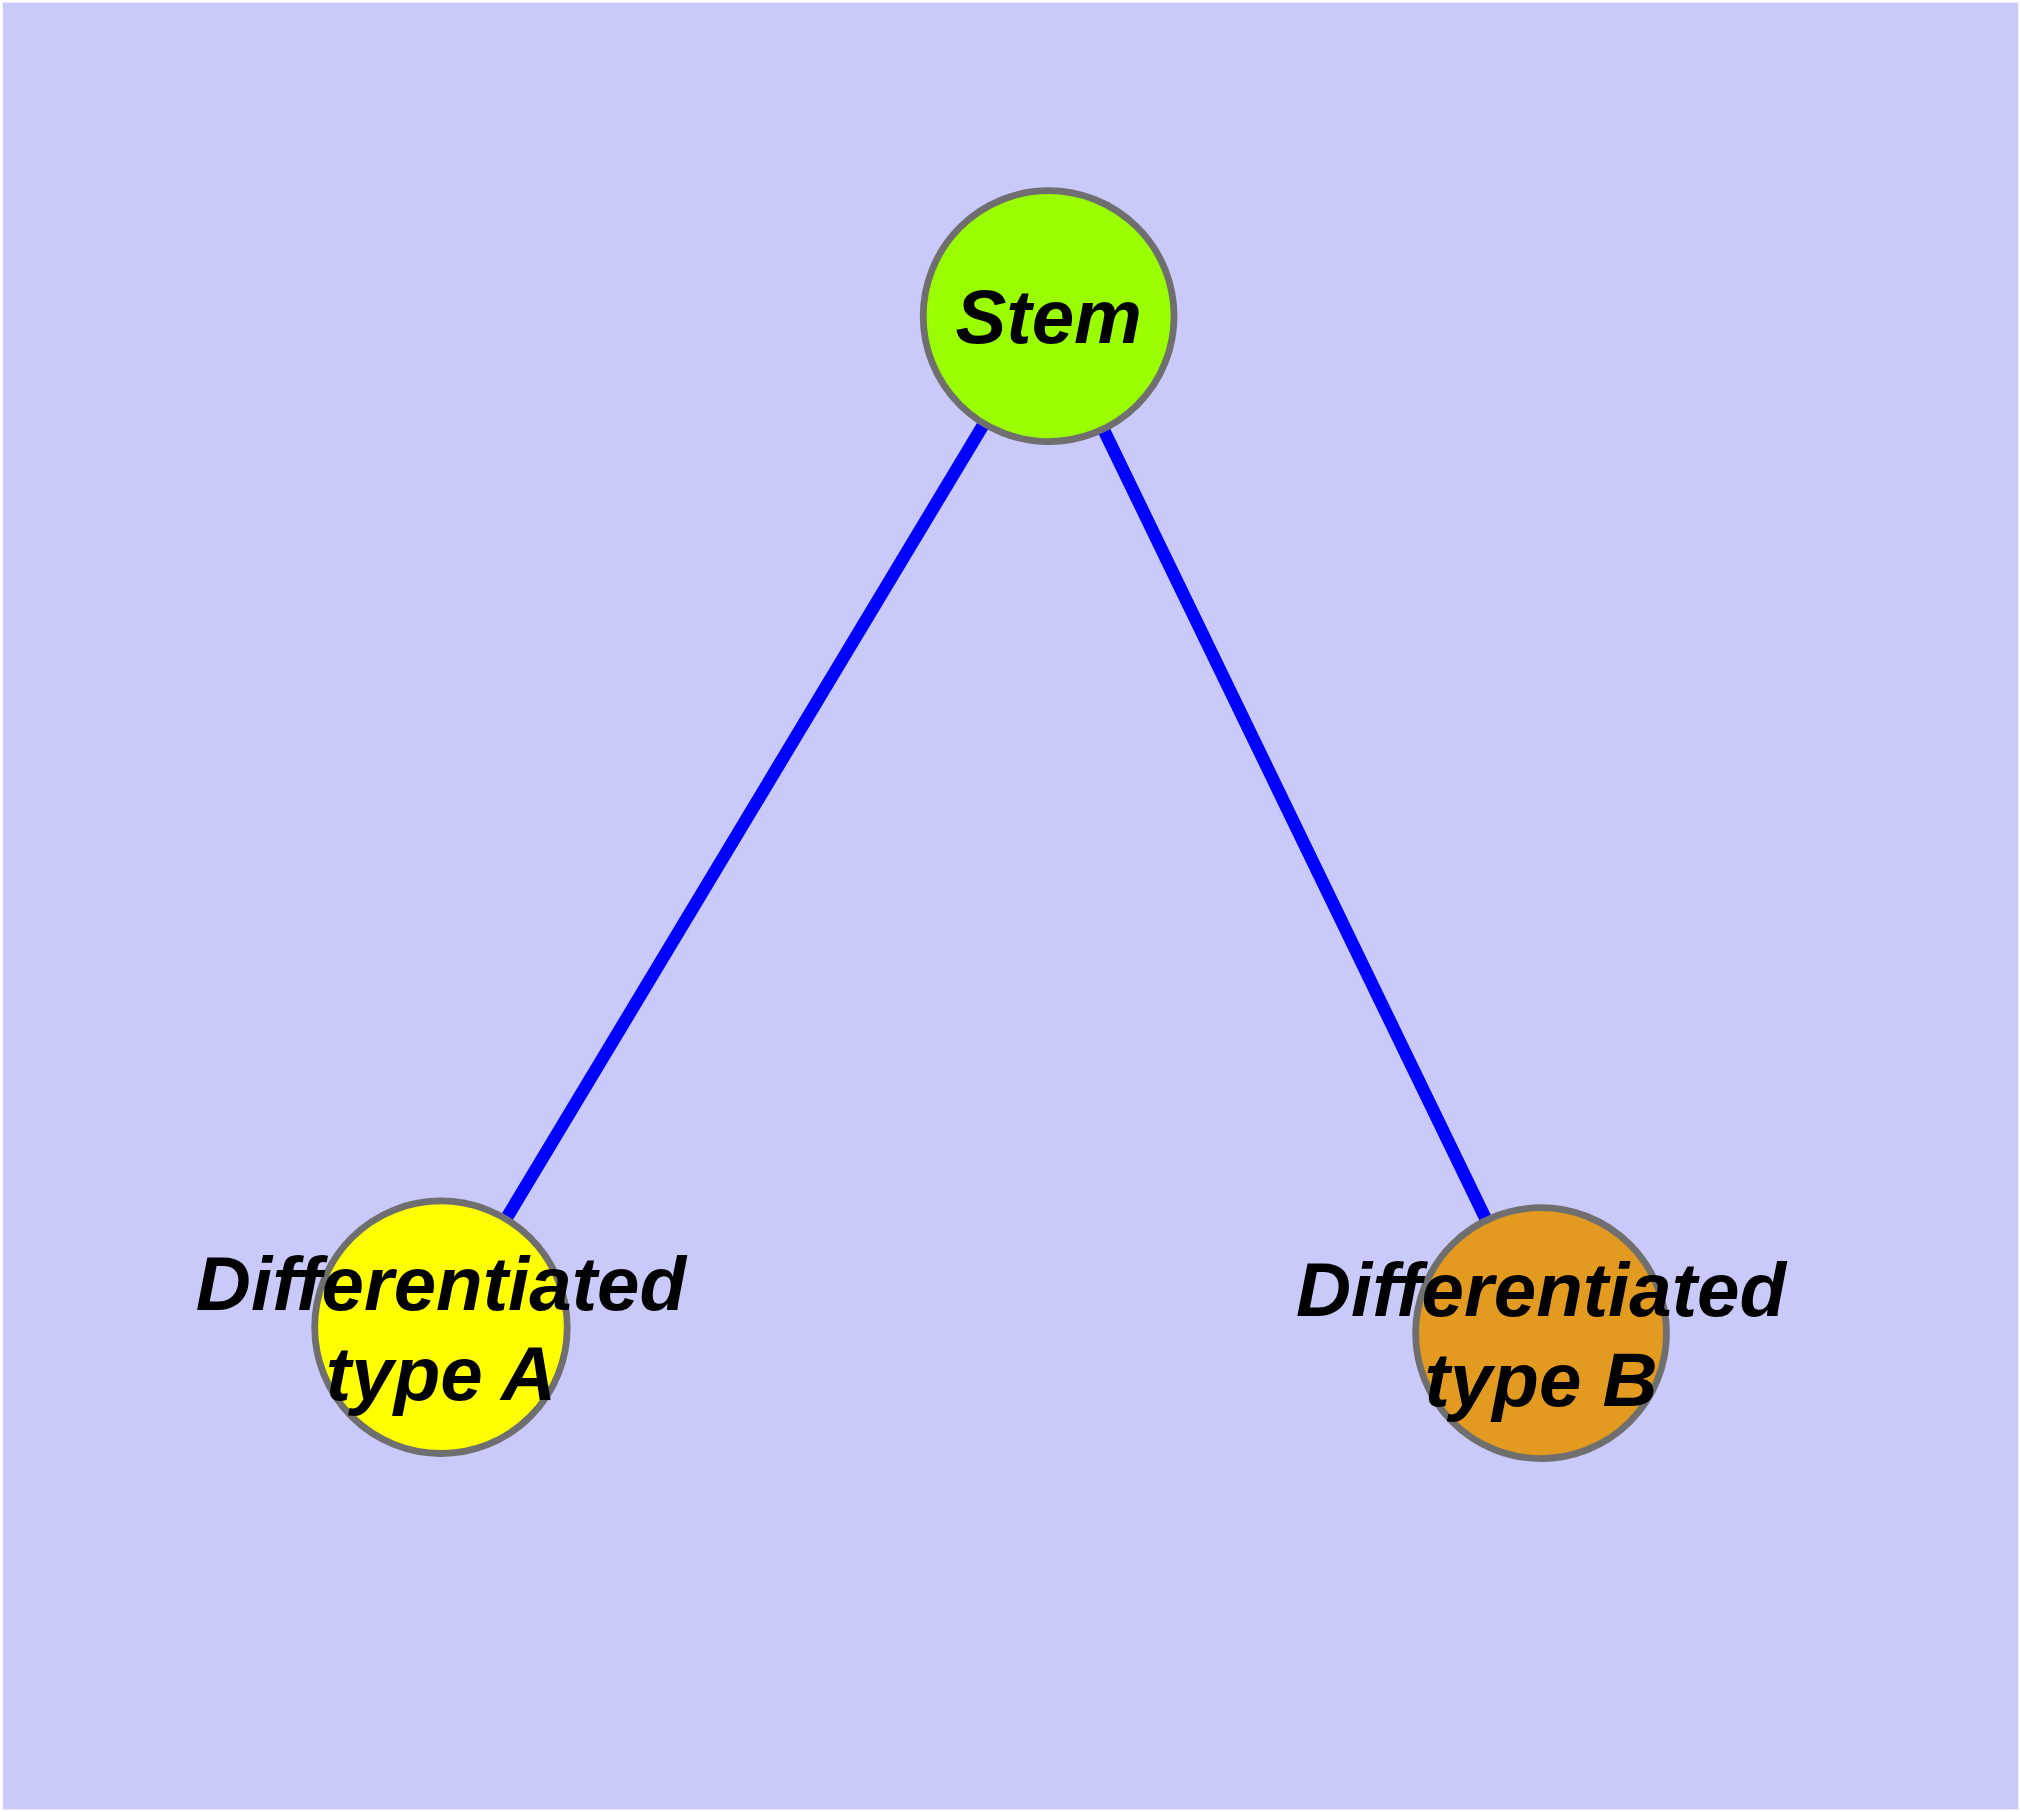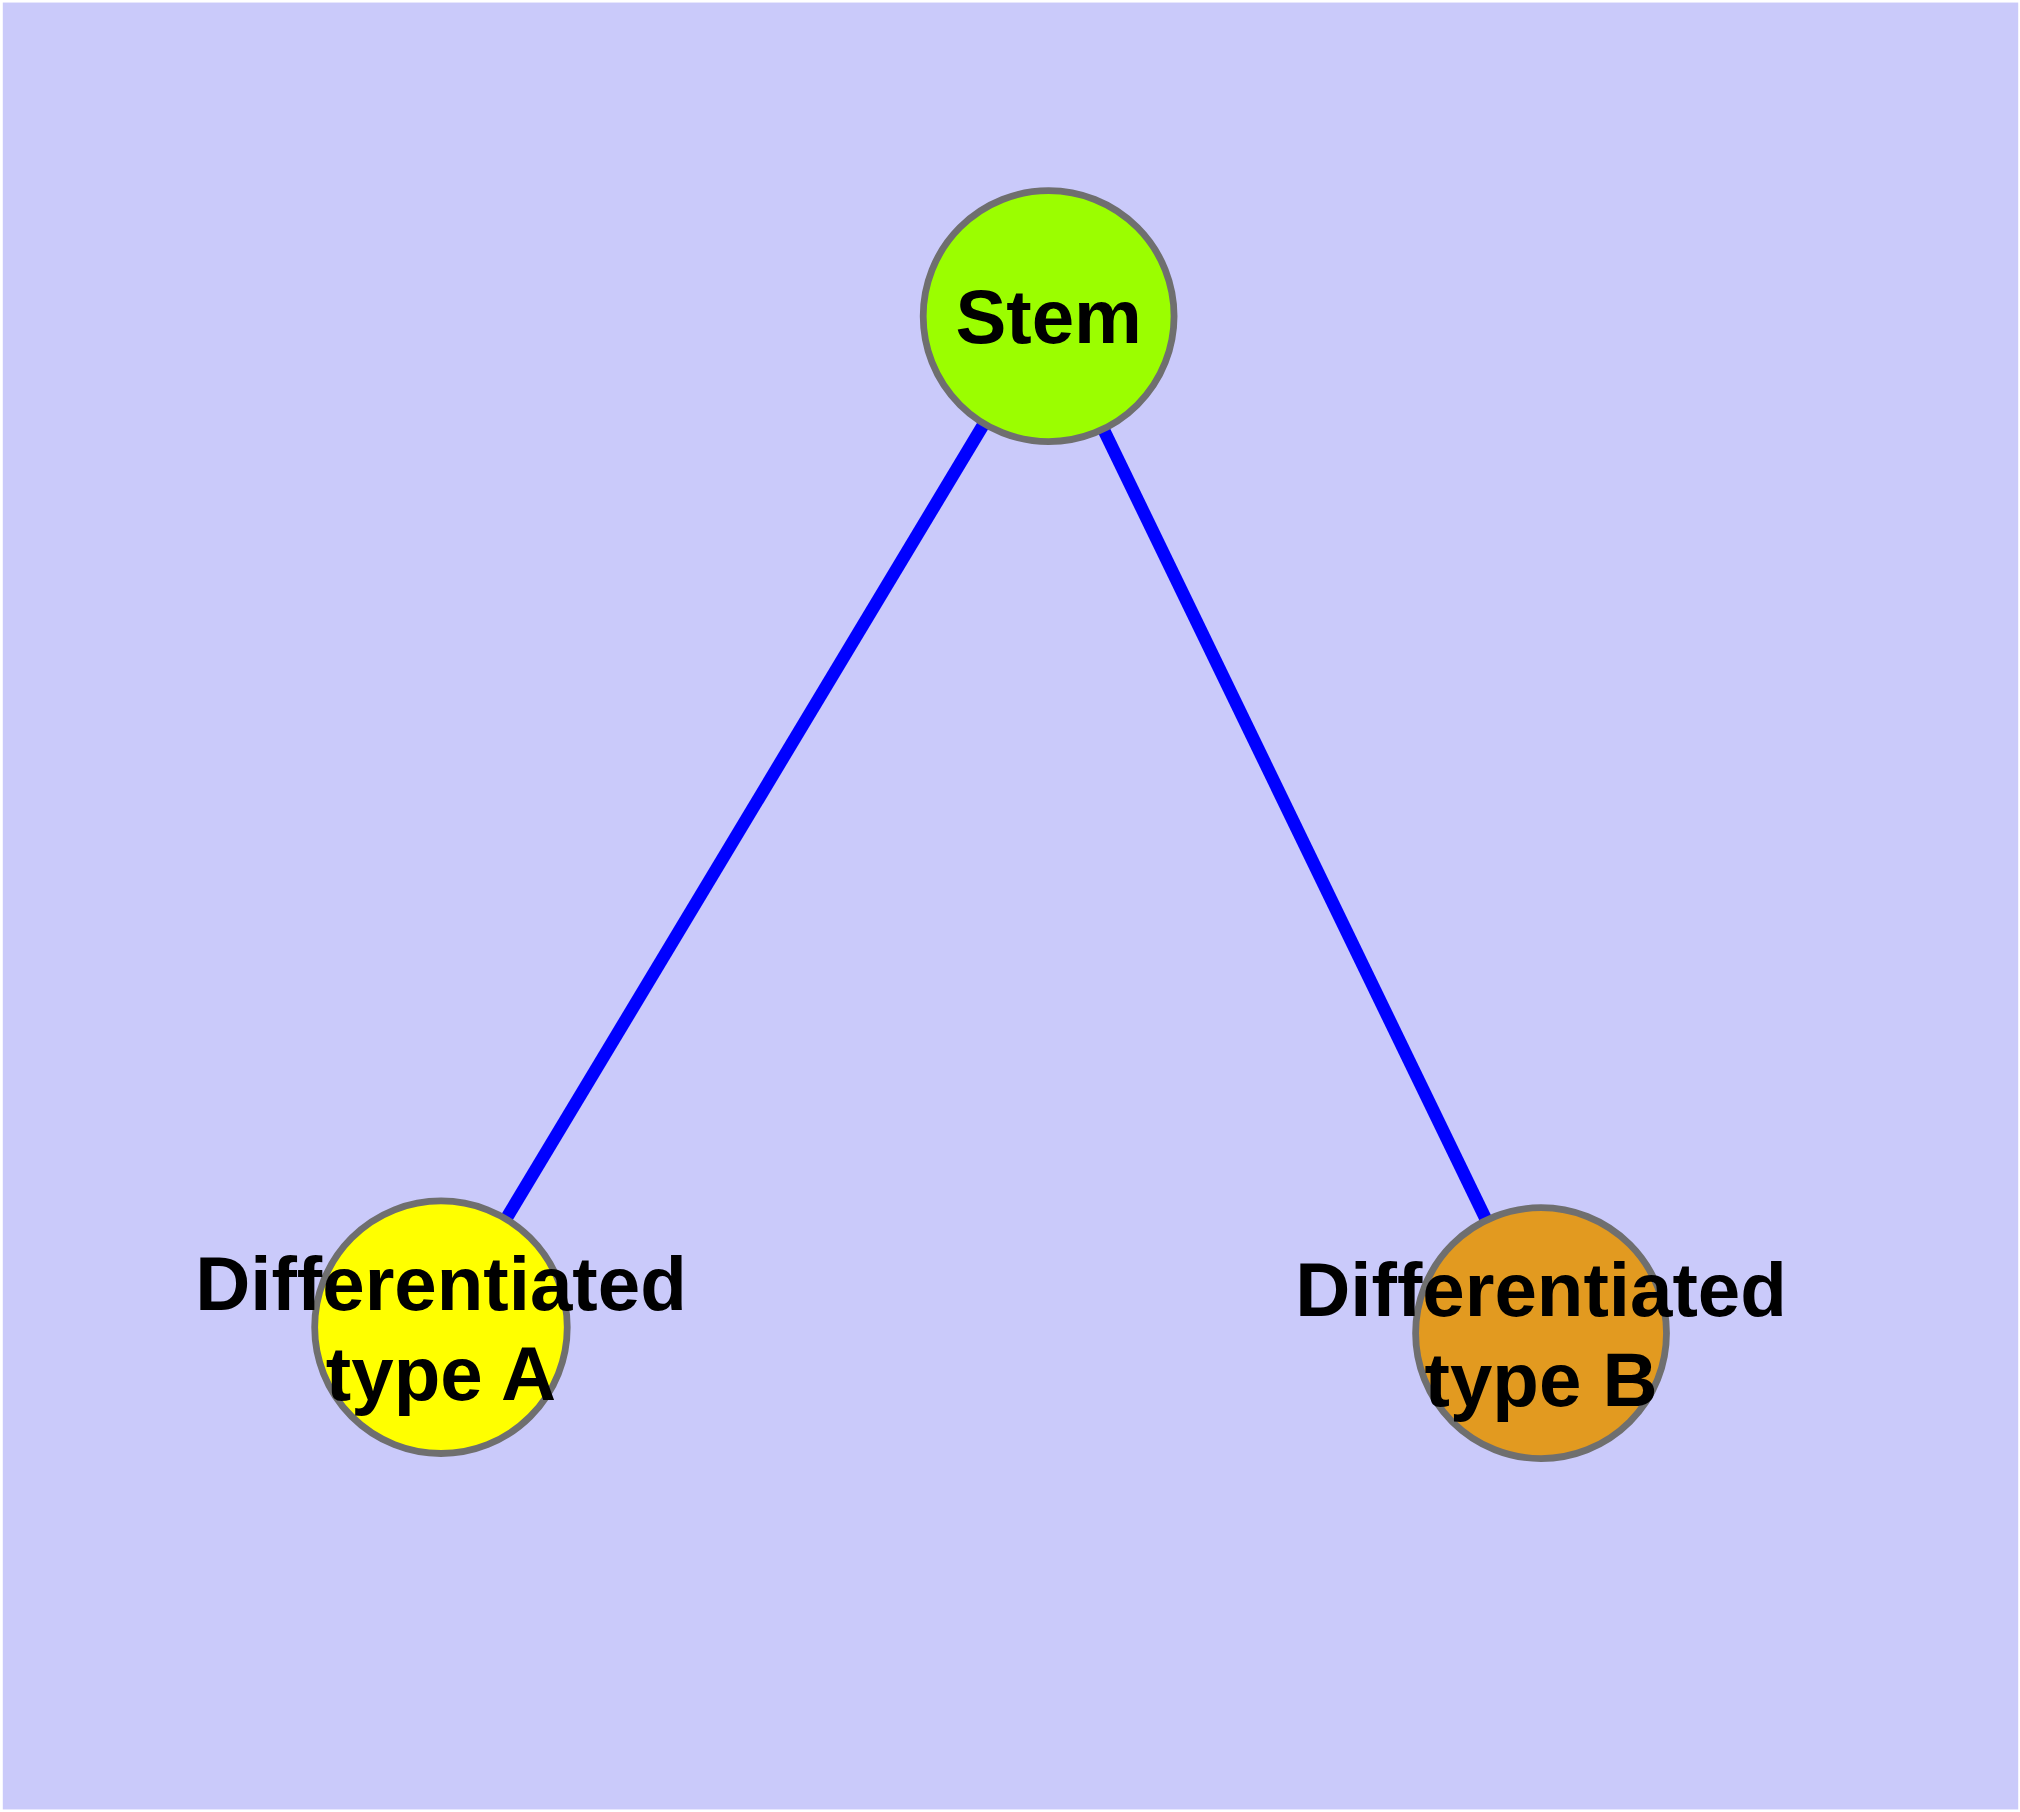--- a/index.html
+++ b/index.html
@@ -12,20 +12,21 @@
     height: 1812px;
     overflow: hidden;
     font-family: "Liberation Sans", "DejaVu Sans", sans-serif;
   }
   #stage {
     position: absolute;
     top: 0;
     left: 0;
     width: 2021px;
     height: 1812px;
+    font-style: italic;
   }
   svg { display: block; }
   .node-label {
     font-family: "Liberation Sans", "DejaVu Sans", sans-serif;
     font-weight: bold;
     font-size: 90px;
     text-anchor: middle;
   }
   .edge {
     stroke-width: 15px;

